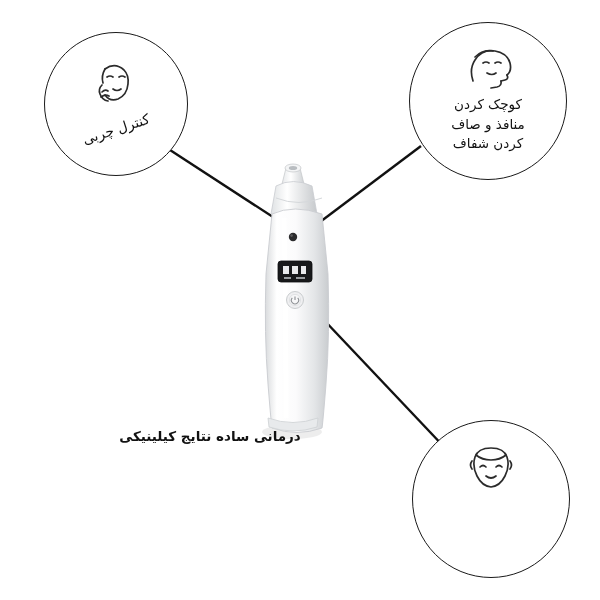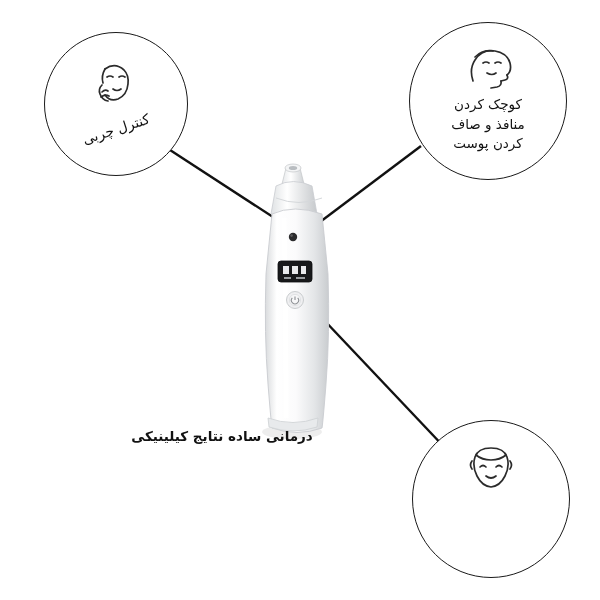--- a/index.html
+++ b/index.html
@@ -80,21 +80,20 @@
     position: absolute;
     left: 0;
     top: 428px;
     width: 420px;
     text-align: center;
     color: #111111;
     font-size: 13.5px;
     font-weight: bold;
     font-family: "DejaVu Sans", sans-serif;
     direction: rtl;
-    margin-left: 12px;
   }
 </style>
 </head>
 <body>
 
 <div id="page">
 
   <svg class="svg-layer" viewBox="0 0 600 600">
 
     <g stroke="#111111" stroke-width="2.4" fill="none">
@@ -192,21 +191,21 @@
           <path d="M42 38 q1 5 -4 6 l-6 1"></path>
           <path d="M24 20 q3 -2 6 0"></path>
           <path d="M36 20 q3 -2 6 0"></path>
           <path d="M28 30 q5 3 9 0"></path>
           <path d="M16 14 q8 -8 18 -6"></path>
         </g>
       </svg>
     </div>
     <div class="bubble-label">کوچک کردن
 منافذ و صاف
-کردن پوست</div>
+کردن شفاف</div>
   </div>
 
   <div class="bubble" id="bubble-brighten">
     <div class="bubble-icon">
       <svg width="56" height="48" viewBox="0 0 56 48">
         <g fill="none" stroke="#2b2b2b" stroke-width="1.7" stroke-linecap="round" stroke-linejoin="round">
           <path d="M12 14 q3 -9 16 -9 q13 0 16 9 q3 9 -2 19 q-5 10 -14 11 q-9 -1 -14 -11 q-5 -10 -2 -19"></path>
           <path d="M13 12 q6 5 15 5 q9 0 15 -5"></path>
           <path d="M17 24 q3 -3 6 0"></path>
           <path d="M33 24 q3 -3 6 0"></path>

